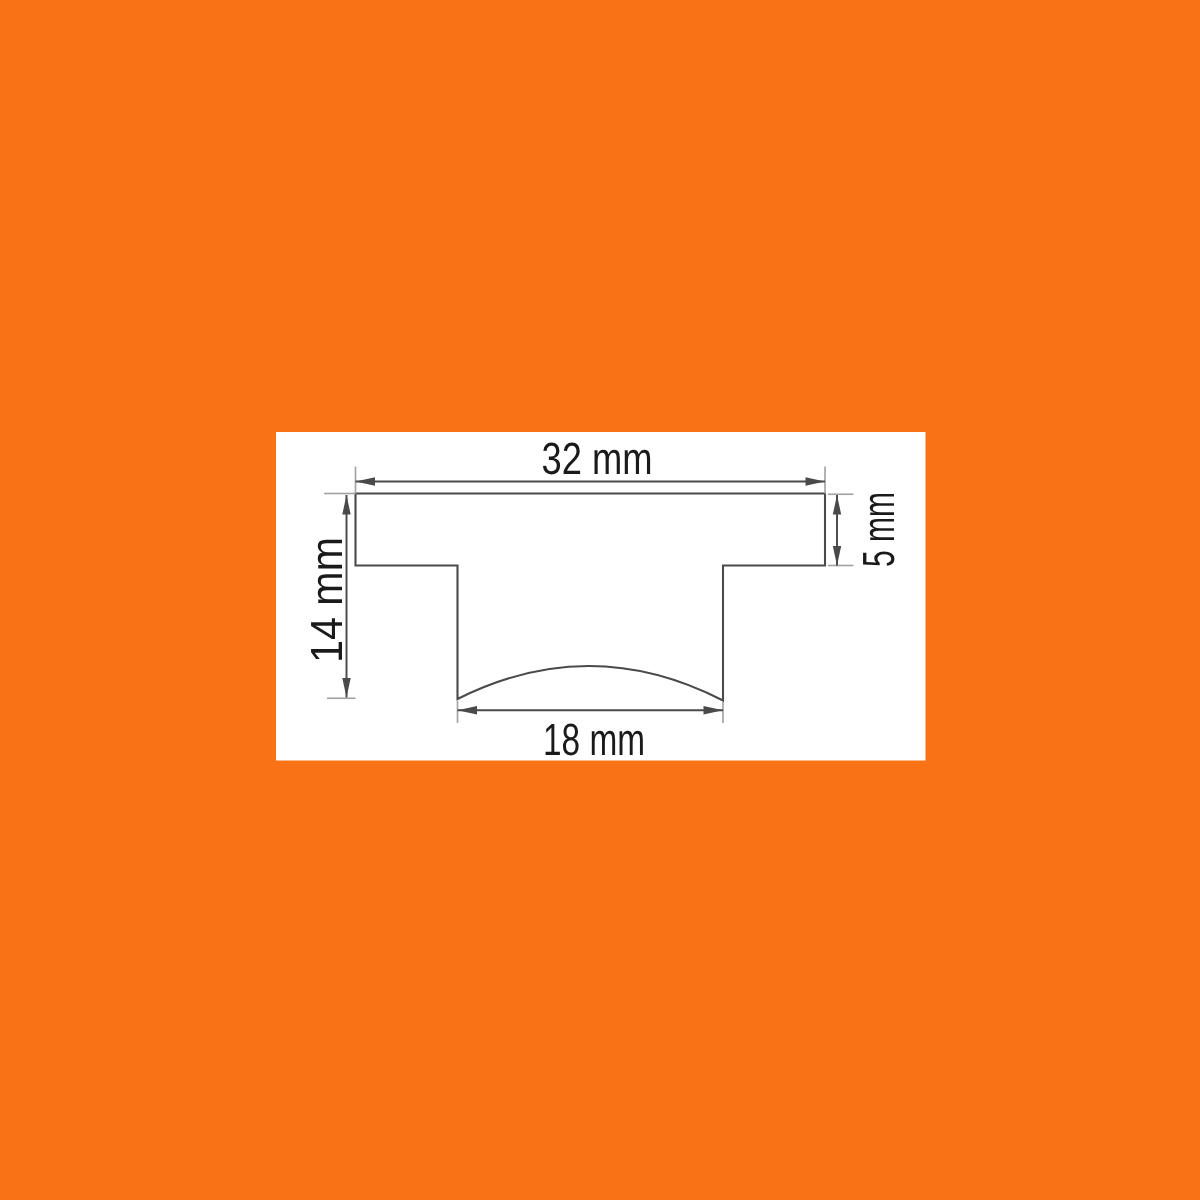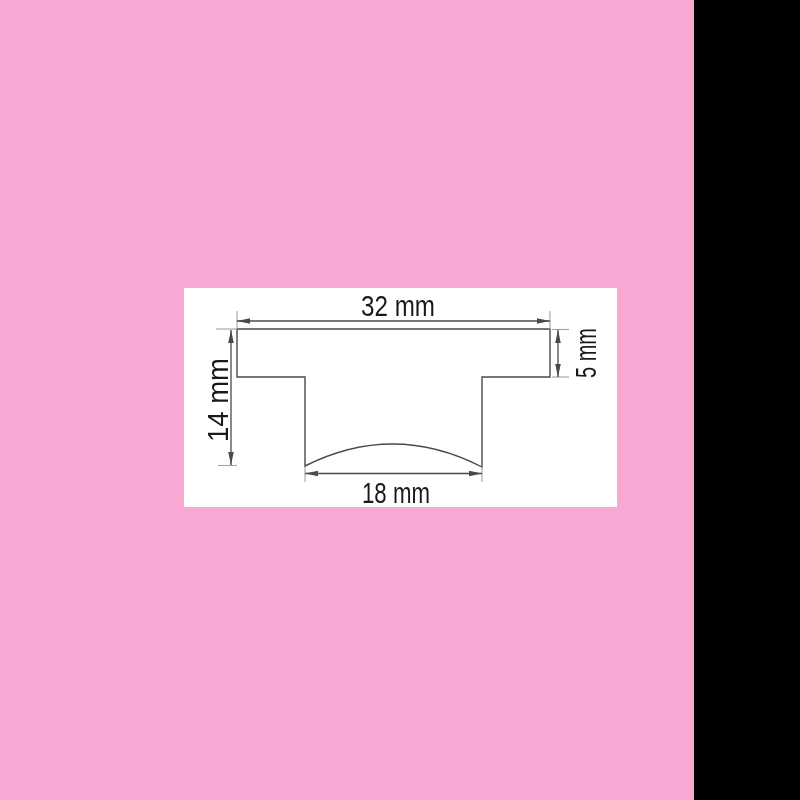--- a/index.html
+++ b/index.html
@@ -2,23 +2,23 @@
 <html><head>
 <meta charset="utf-8">
 <style>
   html, body {
     margin: 0;
     padding: 0;
     background: #000000;
   }
   .page {
     position: relative;
-    width: 694px;
+    width: 800px;
     height: 800px;
-    background: #f9a8d4;
+    background: #f97316;
     overflow: hidden;
   }
   .drawing-svg {
     position: absolute;
     left: 0;
     top: 0;
     display: block;
   }
   .dim-text {
     font-family: "Liberation Sans", sans-serif;

